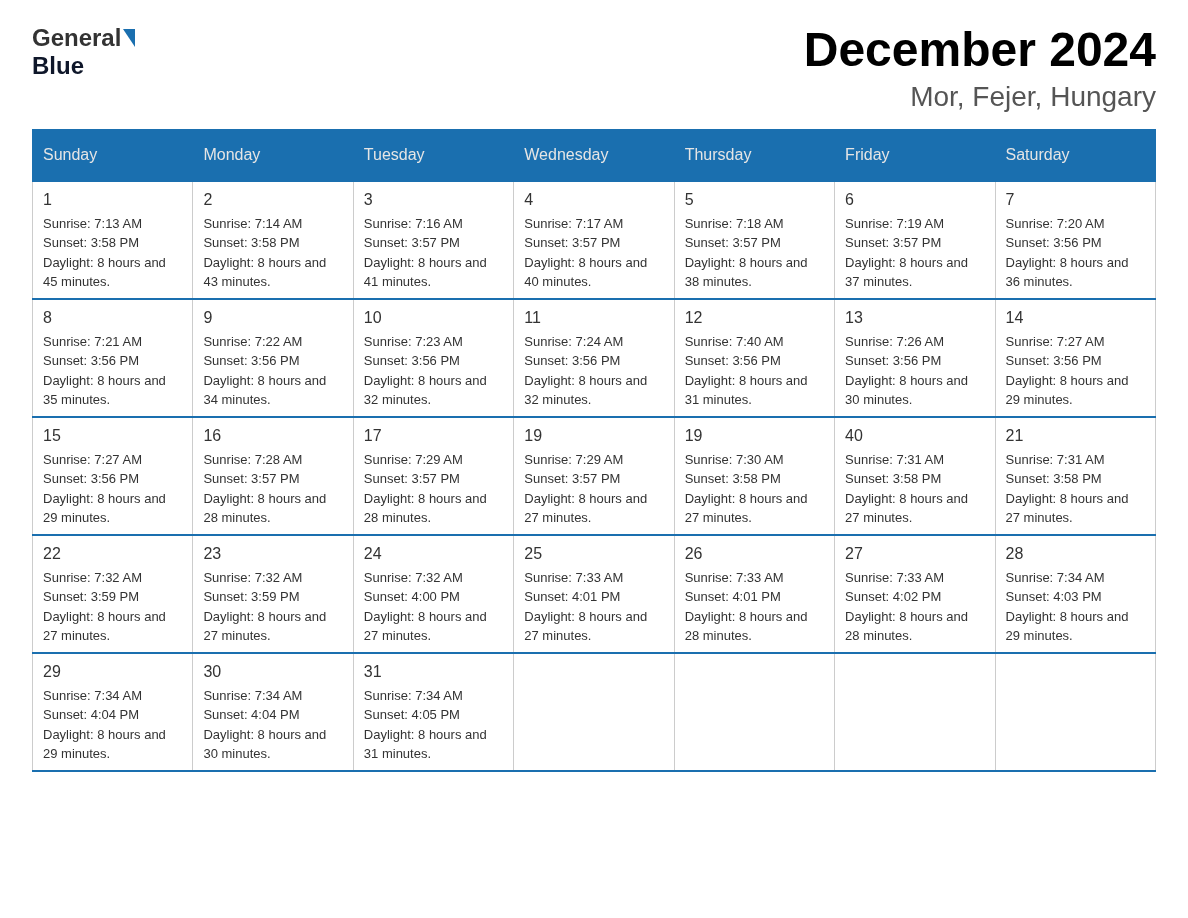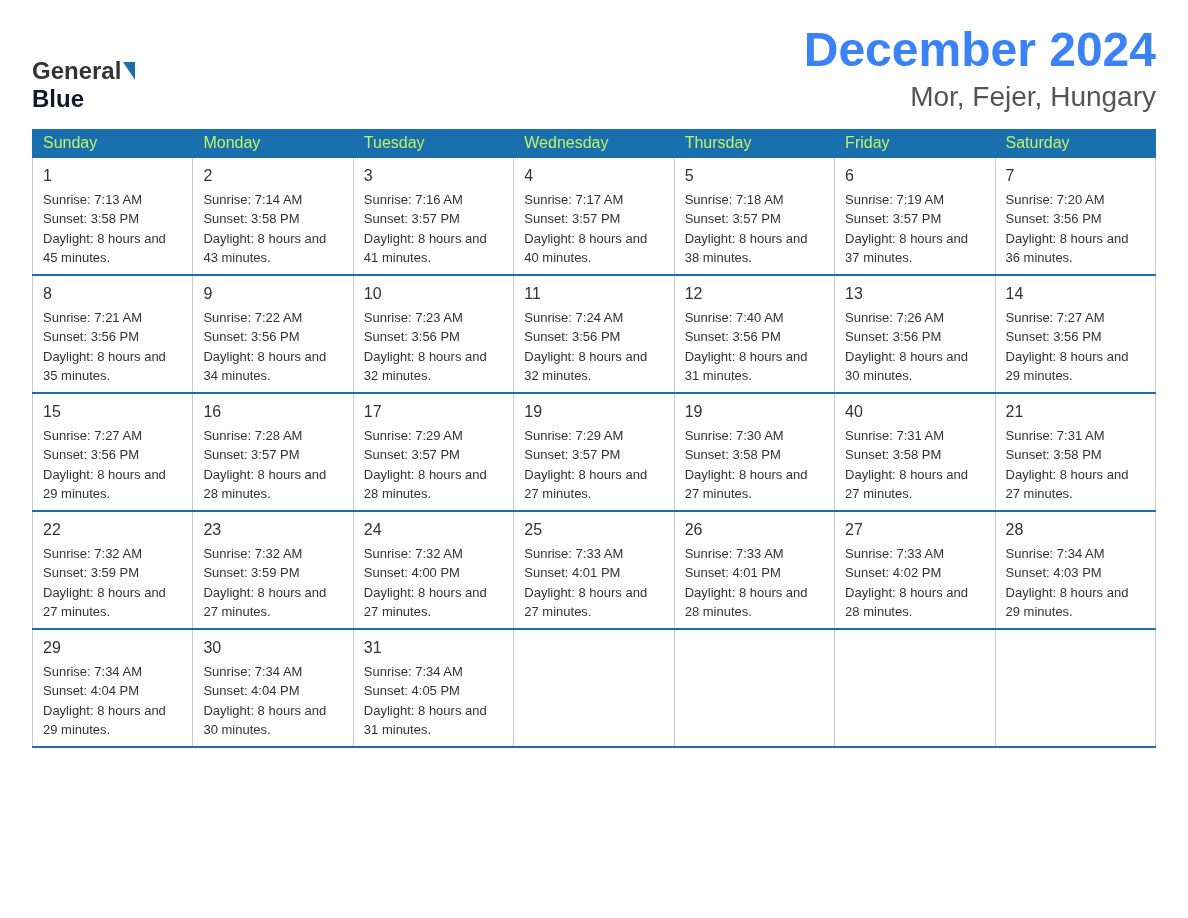--- a/index.html
+++ b/index.html
@@ -6,51 +6,51 @@
     body {
       font-family: Arial, sans-serif;
       background: #fff;
       padding: 24px 32px;
       width: 1188px;
       min-height: 918px;
     }
     .header {
       display: flex;
       justify-content: space-between;
-      align-items: flex-end;
+      align-items: flex-start;
       margin-bottom: 16px;
     }
     .logo {
       display: flex;
       flex-direction: column;
     }
     .logo-line1 { display: flex; align-items: center; }
     .title-area { text-align: right; }
     .month-title {
       font-size: 48px;
       font-weight: bold;
-      color: #3b82f6;
+      color: #000000;
       line-height: 1.1;
     }
     .location {
       font-size: 28px;
       color: #555;
       margin-top: 4px;
     }
     .calendar {
       width: 100%;
       border-collapse: collapse;
       border: 1px solid #1a6faf;
     }
     .calendar th {
       background: #1a6faf;
-      color: #bef264;
+      color: #e5e5e5;
       font-size: 16px;
       font-weight: normal;
-      padding: 4px 10px;
+      padding: 16px 10px;
       text-align: left;
       border: 1px solid #1a6faf;
     }
     .calendar td {
       vertical-align: top;
       padding: 6px 10px;
       border: 1px solid #ccc;
       font-size: 13px;
       color: #333;
       width: 14.28%;

